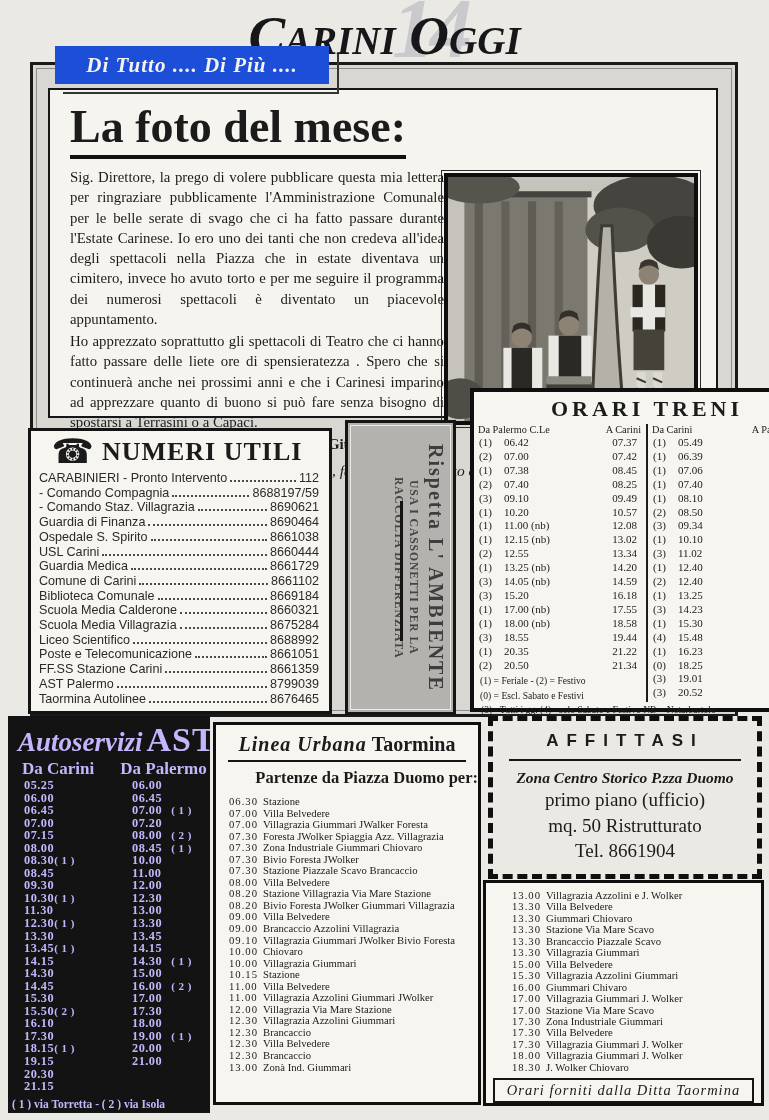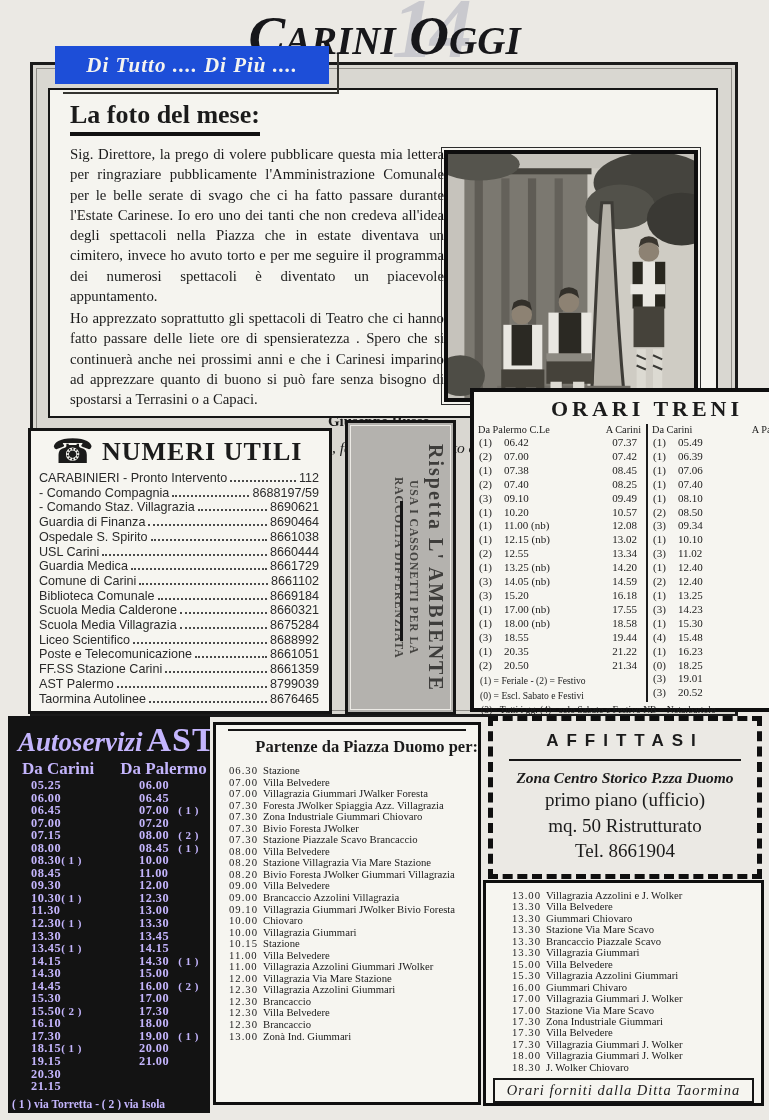--- a/index.html
+++ b/index.html
@@ -22,21 +22,21 @@
           border-right:2px solid #343430;border-bottom:2px solid #343430;pointer-events:none;}
 
   
   .panel{left:30px;top:62px;width:708px;height:655px;background:#d9d7d1;
          border:3px solid #1a1a1a;z-index:1;}
   .panel::after{content:"";position:absolute;inset:3px;border:1px solid #8f8d88;pointer-events:none;}
 
   
   .foto-box{left:48px;top:88px;width:670px;height:330px;background:#f5f4ef;
             border:2px solid #161616;z-index:2;padding:10px 18px 8px 20px;}
-  .foto-title{display:inline-block;font-size:26px;font-weight:bold;
+  .foto-title{display:inline-block;font-size:46px;font-weight:bold;
               border-bottom:4px solid #111;padding-bottom:2px;margin-bottom:8px;}
   .foto-cols{display:flex;justify-content:flex-end;}
   .foto-text{width:404px;font-size:14.8px;line-height:1.37;text-align:justify;}
   .foto-text p{margin:0 0 2px 0;}
   .signature{text-align:right;font-weight:bold;font-size:15px;margin-top:2px;padding-right:14px;}
   .photo-frame{width:246px;height:244px;border:4px solid #0e0e0e;outline:1px solid #2c2c2c;
                outline-offset:2px;margin-top:6px;background:#c3c0b9;flex:none;}
   .photo-frame svg{display:block;width:100%;height:100%;}
   .note{font-style:italic;font-size:15.5px;line-height:1.35;margin-top:6px;}
 
@@ -76,21 +76,21 @@
   
   .ast{left:8px;top:716px;width:202px;height:397px;background:#131313;color:#c4b5fd;z-index:2;
        overflow:hidden;}
   .ast-title{padding:5px 0 0 10px;white-space:nowrap;}
   .ast-title .it{font-style:italic;font-weight:bold;font-size:27px;}
   .ast-title .b{font-weight:bold;font-size:34px;letter-spacing:1px;}
   .ast-heads{display:flex;font-weight:bold;font-size:17px;padding-left:14px;}
   .ast-heads .h2{margin-left:26px;}
   .ast-cols{display:flex;}
   .ast-col{font-weight:bold;font-size:12.3px;line-height:12.55px;letter-spacing:0.5px;}
-  .ast-col.c1{width:94px;padding-left:23px;}
+  .ast-col.c1{width:94px;padding-left:16px;}
   .ast-col.c2{padding-left:14px;}
   .ast-col .m{font-size:11px;}
   .ast-col.c2 .m{margin-left:9px;}
   .ast-footer{position:absolute;bottom:3px;left:4px;right:0;font-weight:bold;font-size:11.5px;
               white-space:nowrap;overflow:hidden;}
 
   
   .linea{left:213px;top:722px;width:268px;height:383px;background:#f6f5f0;
          border:3px solid #0f0f0f;z-index:2;}
   .linea-title{text-align:center;margin-top:8px;font-size:20px;}
@@ -651,20 +651,24 @@
 
           <div><span>20.00</span><span class="m"></span></div>
 
           <div><span>21.00</span><span class="m"></span></div>
         </div>
     </div>
     <div class="ast-footer">( 1 ) via Torretta - ( 2 ) via Isola</div>
   </div>
 
   <div class="abs linea">
+    <div class="linea-title">
+      <span class="it">Linea Urbana</span>
+      <span class="b">Taormina</span>
+    </div>
     <hr>
     <div class="linea-sub">Partenze da Piazza Duomo per:</div>
     <div class="linea-rows">
 
         <div class="urow">
           <span class="t">06.30</span>
           <span>Stazione</span>
         </div>
 
         <div class="urow">

